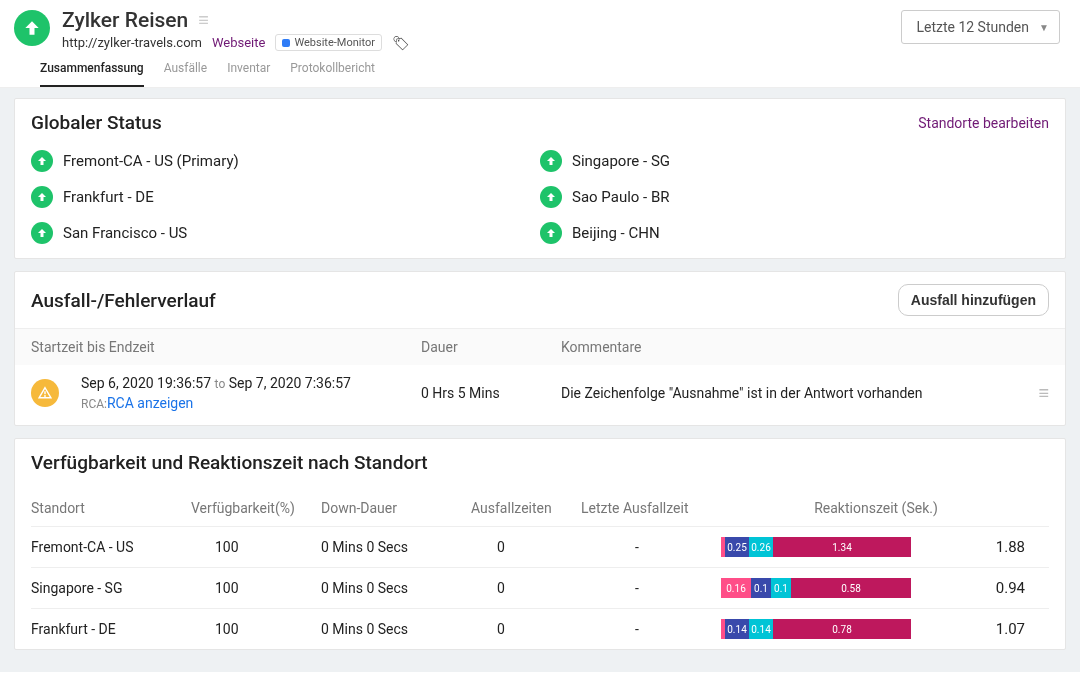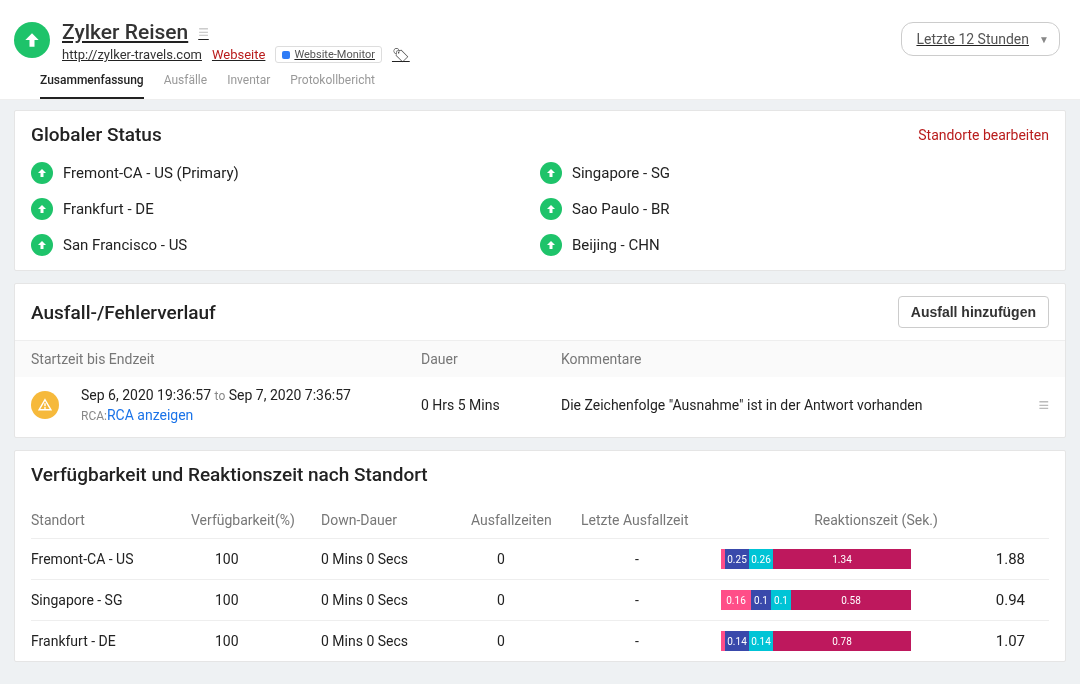--- a/index.html
+++ b/index.html
@@ -1,44 +1,44 @@
 <!DOCTYPE html>
 <html><head>
 <meta charset="utf-8">
 <style>
 * { box-sizing: border-box; margin: 0; padding: 0; }
 body { font-family: -apple-system, BlinkMacSystemFont, "Segoe UI", Roboto, Helvetica, Arial, sans-serif; font-size: 14px; color: #222; background: #fff; }
 .page { width: 1080px; }
-.header { display: flex; align-items: flex-start; padding: 20px 14px 0 14px; text-decoration: underline; }
+.header { display: flex; align-items: flex-start; padding: 8px 14px 0 14px; }
 .up-badge { width: 36px; height: 36px; border-radius: 50%; background: #1ec36a; display: flex; align-items: center; justify-content: center; margin-right: 12px; margin-top: 2px; }
 .up-badge svg { width: 20px; height: 20px; fill: #fff; }
 .title-area { flex: 1; }
 .title-row { display: flex; align-items: center; gap: 10px; }
 .title-row h1 { font-size: 21px; font-weight: 500; color: #333; }
 .hamburger { color: #ccc; font-size: 18px; }
 .meta-row { display: flex; align-items: center; gap: 10px; margin-top: 2px; font-size: 13px; }
 .url { color: #333; }
-.link { color: #b91c1c; cursor: pointer; }
+.link { color: #701a75; cursor: pointer; }
 .badge { border: 1px solid #ddd; border-radius: 3px; padding: 1px 6px; font-size: 11px; color: #555; display: inline-flex; align-items: center; gap: 4px; }
 .badge .dot { width: 8px; height: 8px; background: #2f7cf6; border-radius: 2px; display: inline-block; }
 .tag-icon { font-size: 14px; color: #333; }
-.period-select { border: 1px solid #ccc; border-radius: 12px; padding: 8px 30px 8px 14px; font-size: 14px; color: #555; background: #fff; position: relative; margin-top: 2px; margin-right: 6px; }
+.period-select { border: 1px solid #ccc; border-radius: 3px; padding: 8px 30px 8px 14px; font-size: 14px; color: #555; background: #fff; position: relative; margin-top: 2px; margin-right: 6px; }
 .period-select .caret { position: absolute; right: 10px; top: 50%; transform: translateY(-50%); color: #888; font-size: 10px; }
 .tabs { display: flex; gap: 20px; padding: 10px 16px 0 40px; border-bottom: 1px solid #eee; font-size: 12px; }
 .tab { padding-bottom: 10px; color: #999; cursor: pointer; }
 .tab.active { color: #222; border-bottom: 2px solid #222; font-weight: 500; }
 .content { background: #eef1f3; padding: 10px 14px; }
 .card { background: #fff; border: 1px solid #e5e5e5; border-radius: 2px; margin-bottom: 12px; }
 .card-head { display: flex; align-items: center; justify-content: space-between; padding: 12px 16px; }
 .card-head h2 { font-size: 19px; font-weight: 500; }
 .locations { display: grid; grid-template-columns: 1fr 1fr; padding: 4px 16px 14px 16px; row-gap: 14px; }
 .loc { display: flex; align-items: center; gap: 10px; font-size: 15px; }
 .loc .mini { width: 22px; height: 22px; border-radius: 50%; background: #1ec36a; display: flex; align-items: center; justify-content: center; }
 .loc .mini svg { width: 12px; height: 12px; fill: #fff; }
-.btn-outline { border: 1px solid #ccc; background: #fff; padding: 7px 12px; font-size: 14px; font-weight: 600; color: #333; cursor: pointer; border-radius: 4px; }
+.btn-outline { border: 1px solid #ccc; background: #fff; padding: 7px 12px; font-size: 14px; font-weight: 600; color: #333; cursor: pointer; border-radius: 10px; }
 .sub-head { background: #fafafa; padding: 10px 16px; border-top: 1px solid #eee; display: grid; grid-template-columns: 390px 140px 1fr; color: #777; font-size: 14px; }
 .outage-row { display: grid; grid-template-columns: 50px 340px 140px 1fr 30px; align-items: center; padding: 10px 16px 14px 16px; font-size: 14px; }
 .warn { width: 28px; height: 28px; border-radius: 50%; background: #f6b93b; display: flex; align-items: center; justify-content: center; color: #fff; }
 .outage-row .time { font-size: 14px; }
 .outage-row .to { color: #888; font-size: 12px; }
 .outage-row .rca { font-size: 12px; margin-top: 4px; }
 .outage-row .rca-label { color: #888; }
 .outage-row .rca-link { color: #1a73e8; font-size: 14px; cursor: pointer; }
 .ellipsis { color: #bbb; font-size: 18px; text-align: right; cursor: pointer; }
 .availability-head { padding: 12px 19px 6px 16px; }

